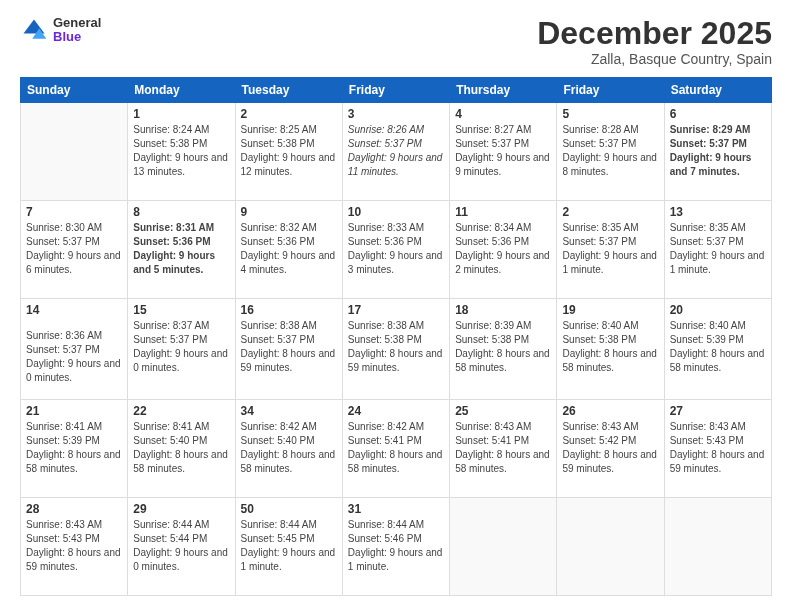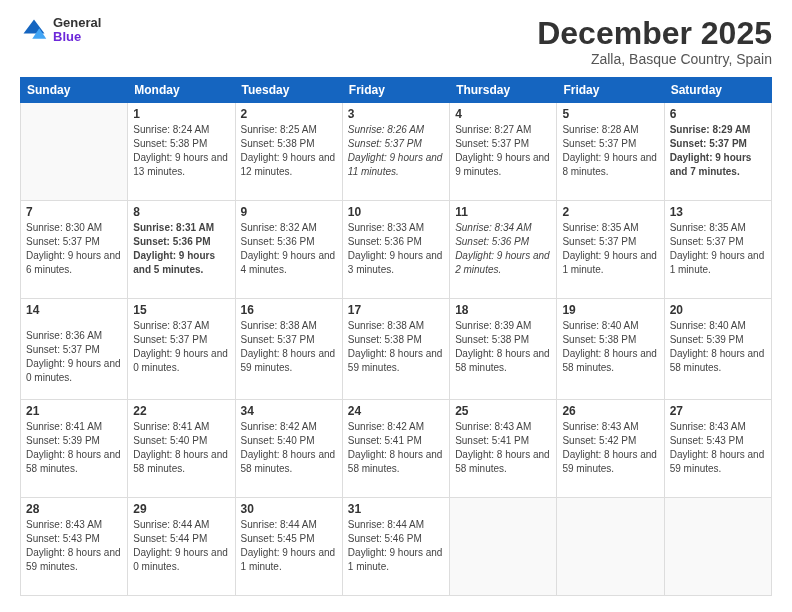--- a/index.html
+++ b/index.html
@@ -189,21 +189,21 @@
 Daylight: 9 hours and 4 minutes.</div>
           </td>
           <td>
             <span class="cell-day">10</span>
             <div class="cell-info" style="white-space: pre-line;">Sunrise: 8:33 AM
 Sunset: 5:36 PM
 Daylight: 9 hours and 3 minutes.</div>
           </td>
           <td>
             <span class="cell-day">11</span>
-            <div class="cell-info" style="white-space: pre-line; font-style: italic;">Sunrise: 8:34 AM
+            <div class="cell-info" style="white-space: pre-line;">Sunrise: 8:34 AM
 Sunset: 5:36 PM
 Daylight: 9 hours and 2 minutes.</div>
           </td>
           <td>
             <span class="cell-day">2</span>
             <div class="cell-info" style="white-space: pre-line;">Sunrise: 8:35 AM
 Sunset: 5:37 PM
 Daylight: 9 hours and 1 minute.</div>
           </td>
           <td>
@@ -308,21 +308,21 @@
 Sunset: 5:43 PM
 Daylight: 8 hours and 59 minutes.</div>
           </td>
           <td>
             <span class="cell-day">29</span>
             <div class="cell-info" style="white-space: pre-line;">Sunrise: 8:44 AM
 Sunset: 5:44 PM
 Daylight: 9 hours and 0 minutes.</div>
           </td>
           <td>
-            <span class="cell-day">30</span>
+            <span class="cell-day">50</span>
             <div class="cell-info" style="white-space: pre-line;">Sunrise: 8:44 AM
 Sunset: 5:45 PM
 Daylight: 9 hours and 1 minute.</div>
           </td>
           <td>
             <span class="cell-day">31</span>
             <div class="cell-info" style="white-space: pre-line;">Sunrise: 8:44 AM
 Sunset: 5:46 PM
 Daylight: 9 hours and 1 minute.</div>
           </td>

